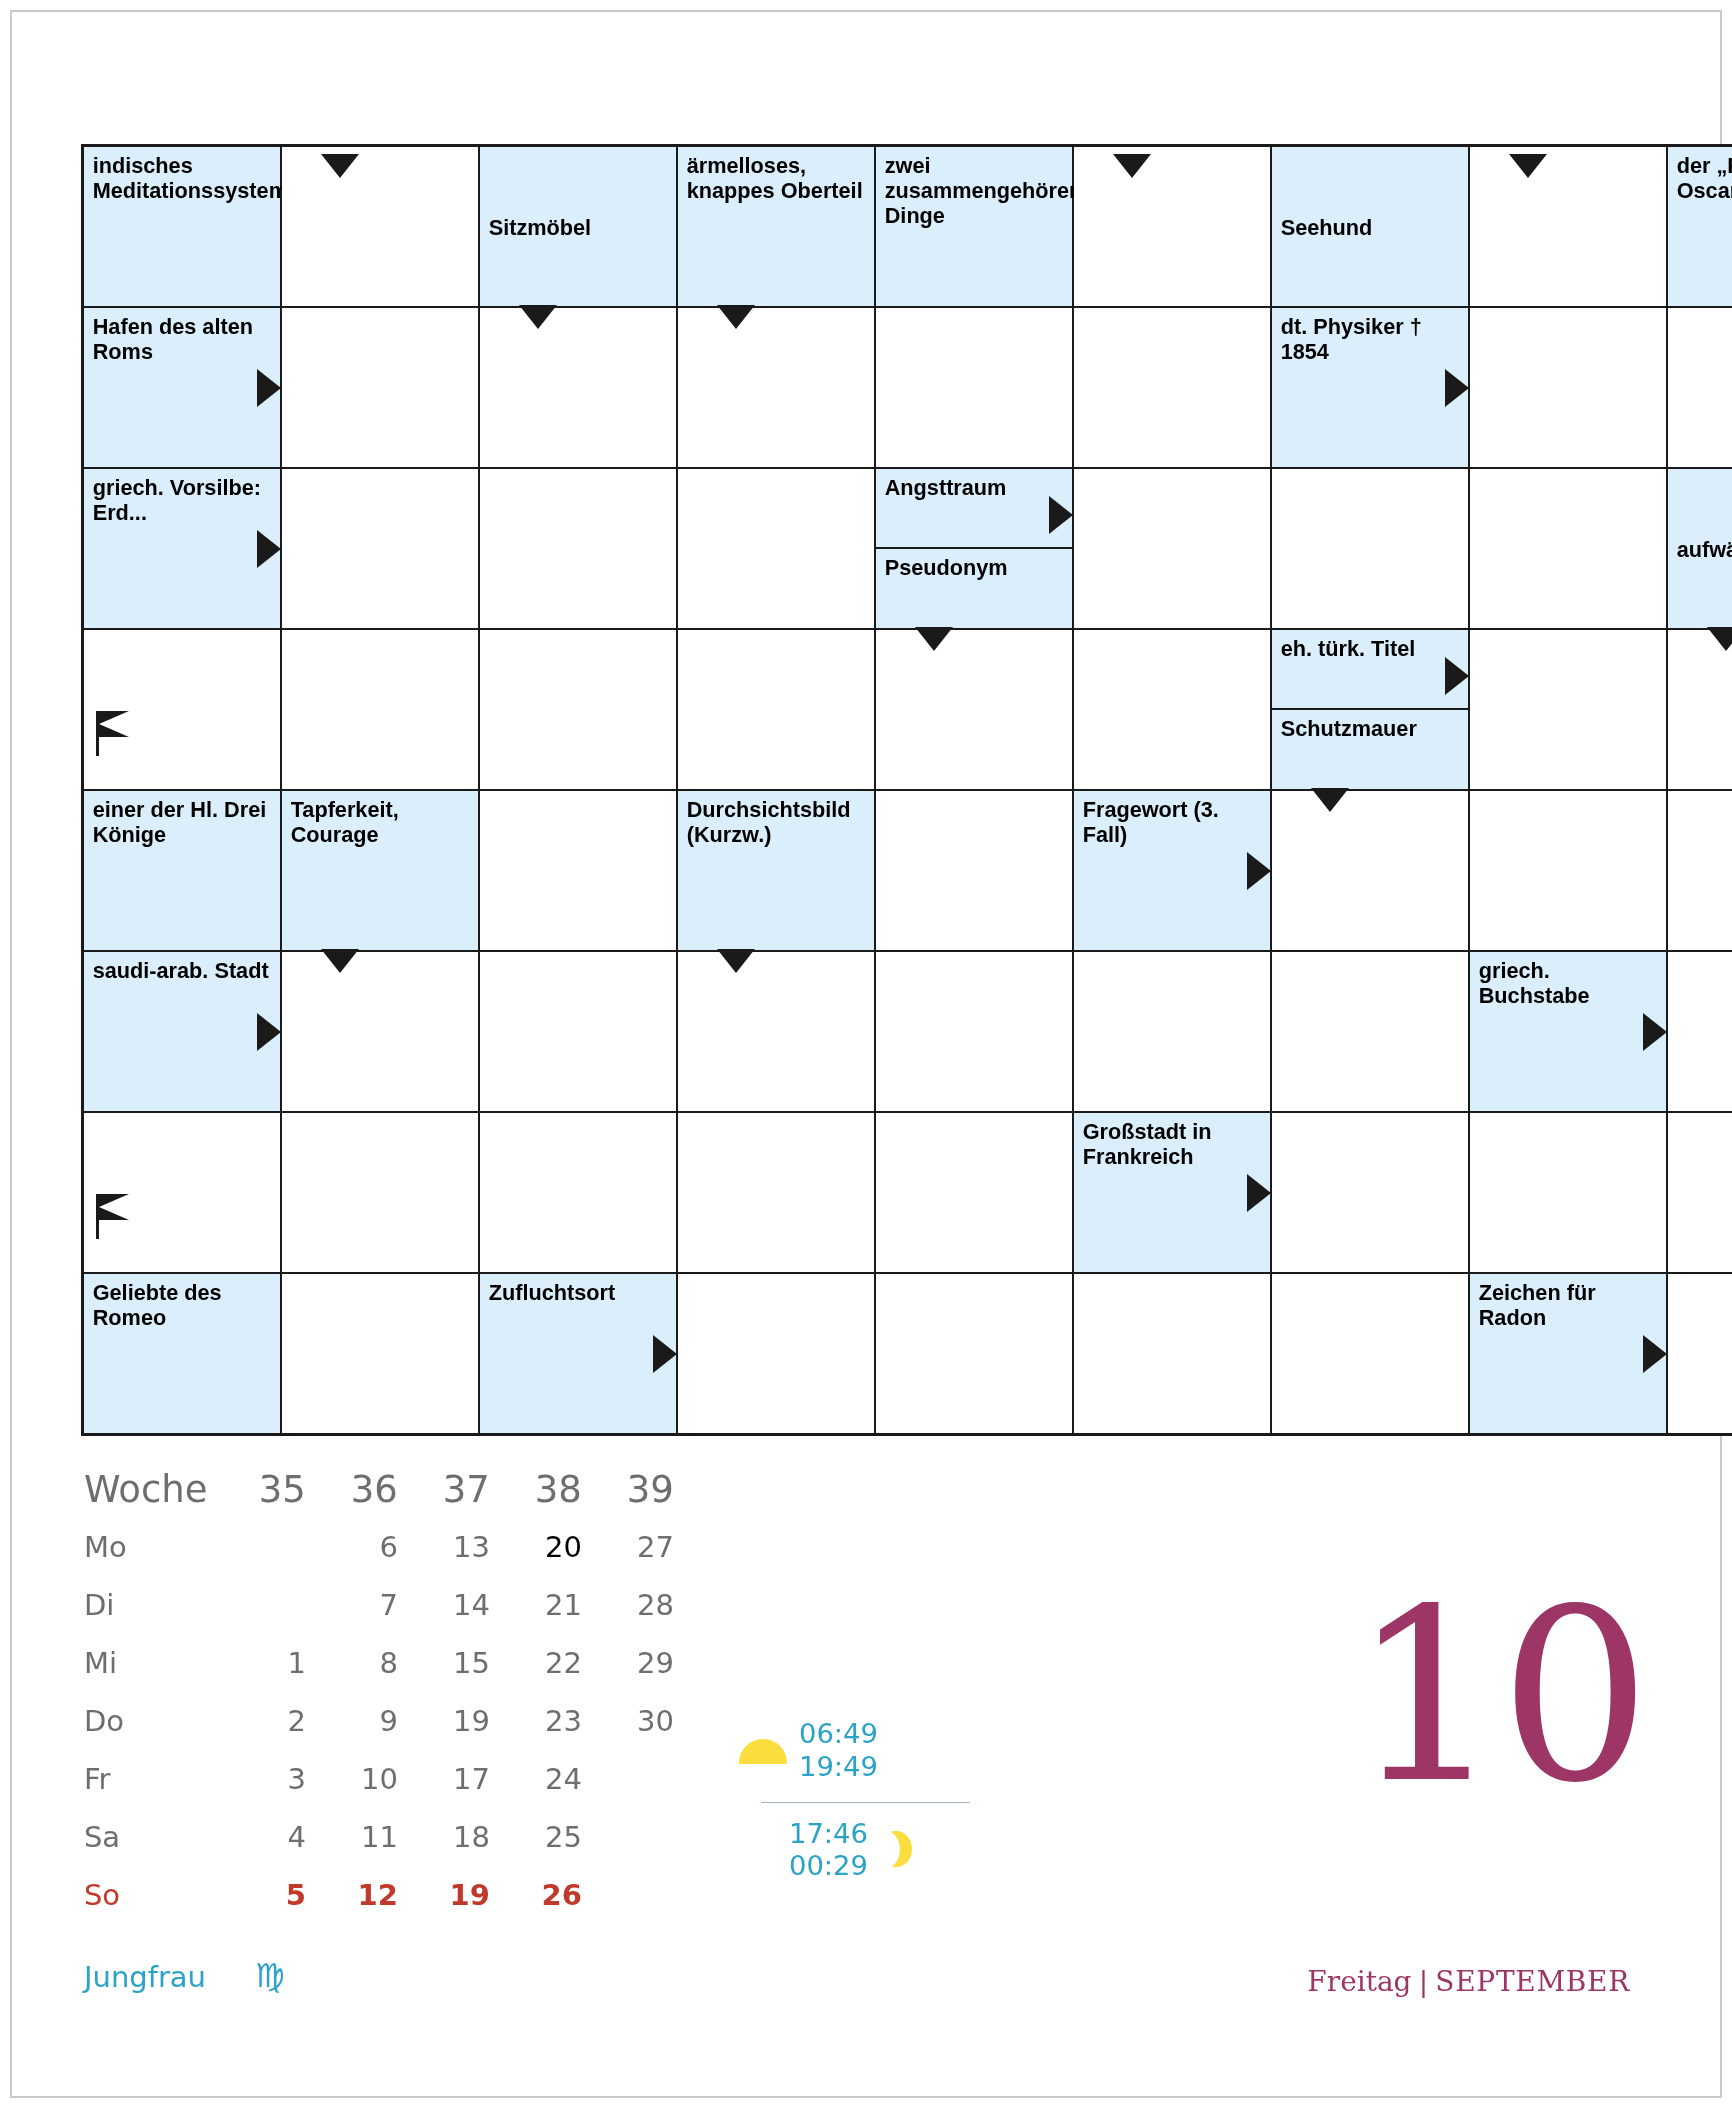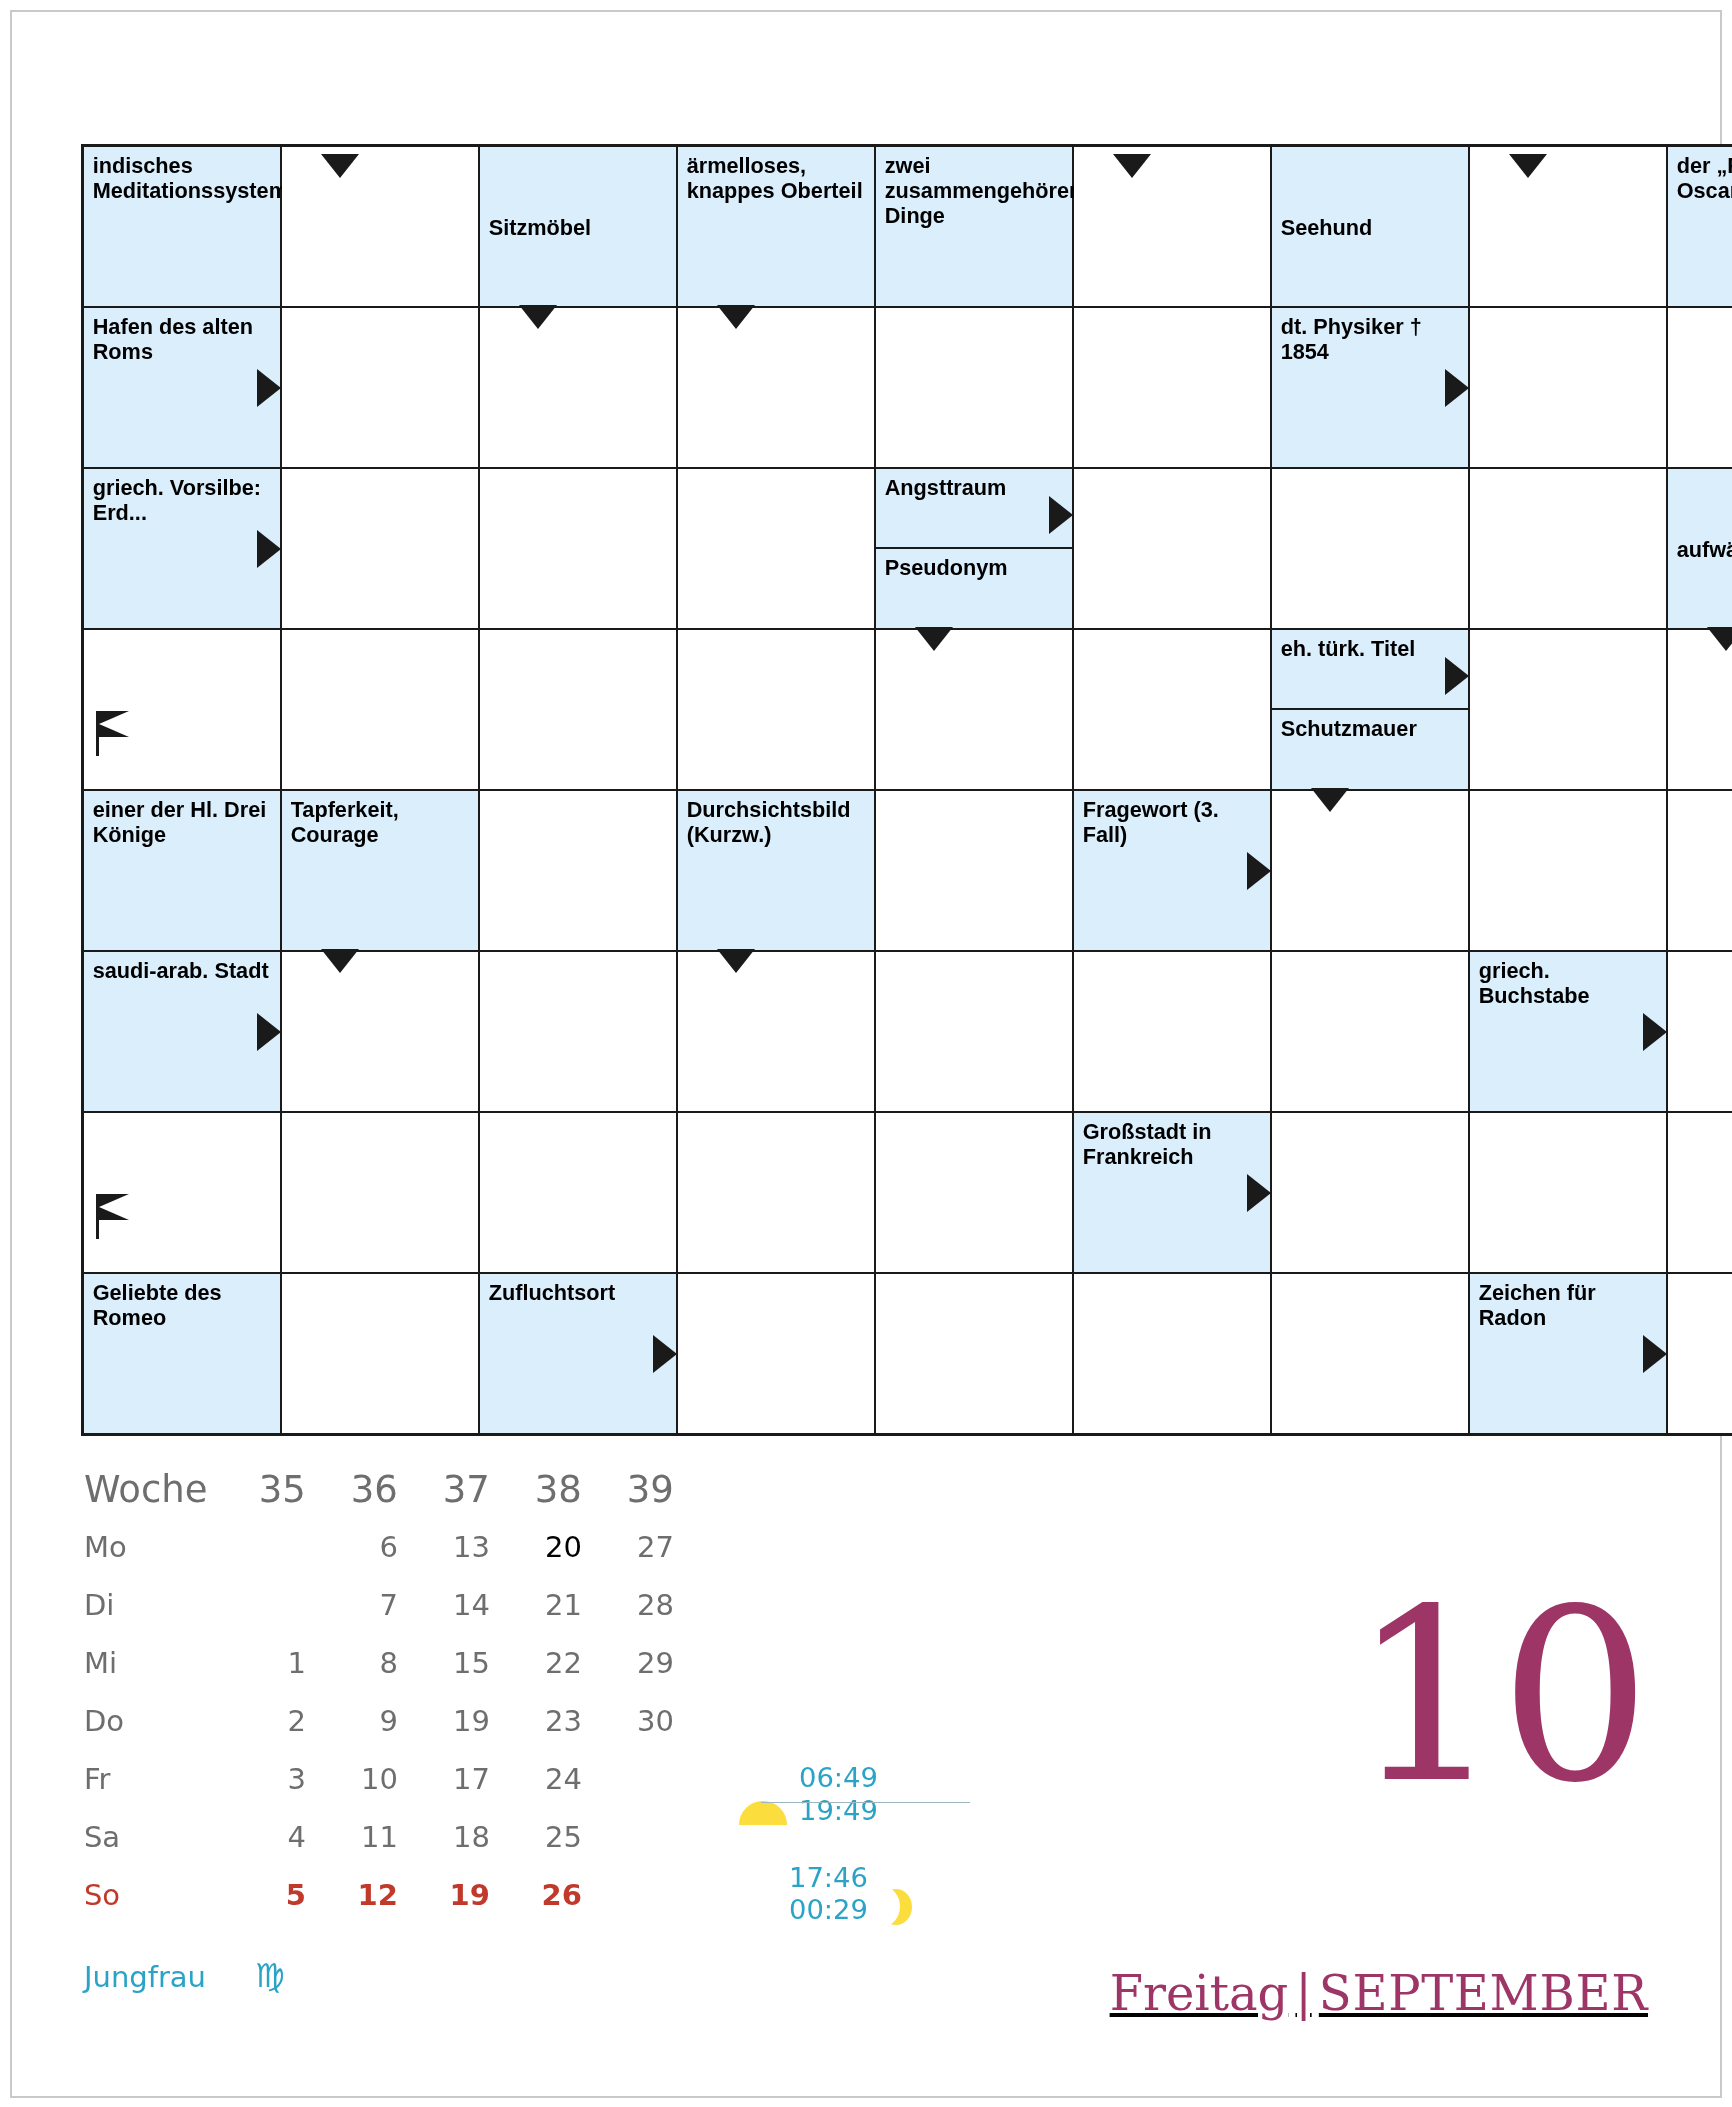--- a/index.html
+++ b/index.html
@@ -173,22 +173,21 @@
     top: 1711px;
     width: 238px;
     height: 188px;
     font-size: 27.4px;
     color: #2aa3c7;
     font-family: "DejaVu Sans", sans-serif;
   }
   #astro .row {
     position: absolute;
     display: flex;
-    align-items: flex-end;
-    margin-top: 44px;
+    align-items: center;
   }
   #astro .times {
     display: flex;
     flex-direction: column;
     line-height: 1.18;
   }
   #astro .divider {
     position: absolute;
     left: 24.5px;
     top: 91px;
@@ -235,26 +234,25 @@
     top: 1588px;
     font-size: 238px;
     line-height: 0.92;
     color: #9e3567;
     font-family: "DejaVu Serif", serif;
     font-weight: normal;
     letter-spacing: -2.9px;
   }
   #datefooter {
     position: absolute;
-    right: 85px;
+    right: 103px;
     top: 1965px;
-    font-size: 48px;
+    font-size: 28px;
     font-family: "DejaVu Serif", serif;
     white-space: nowrap;
-    text-decoration: underline;
   }
   #datefooter .wd { color: #9e3567; }
   #datefooter .sep { color: #9e3567; padding: 0 7.2px; }
   #datefooter .mo { color: #9e3567; letter-spacing: 0.7px; }
 </style>
 </head>
 <body>
 
 <div class="page">
   <div class="page-border"></div>

